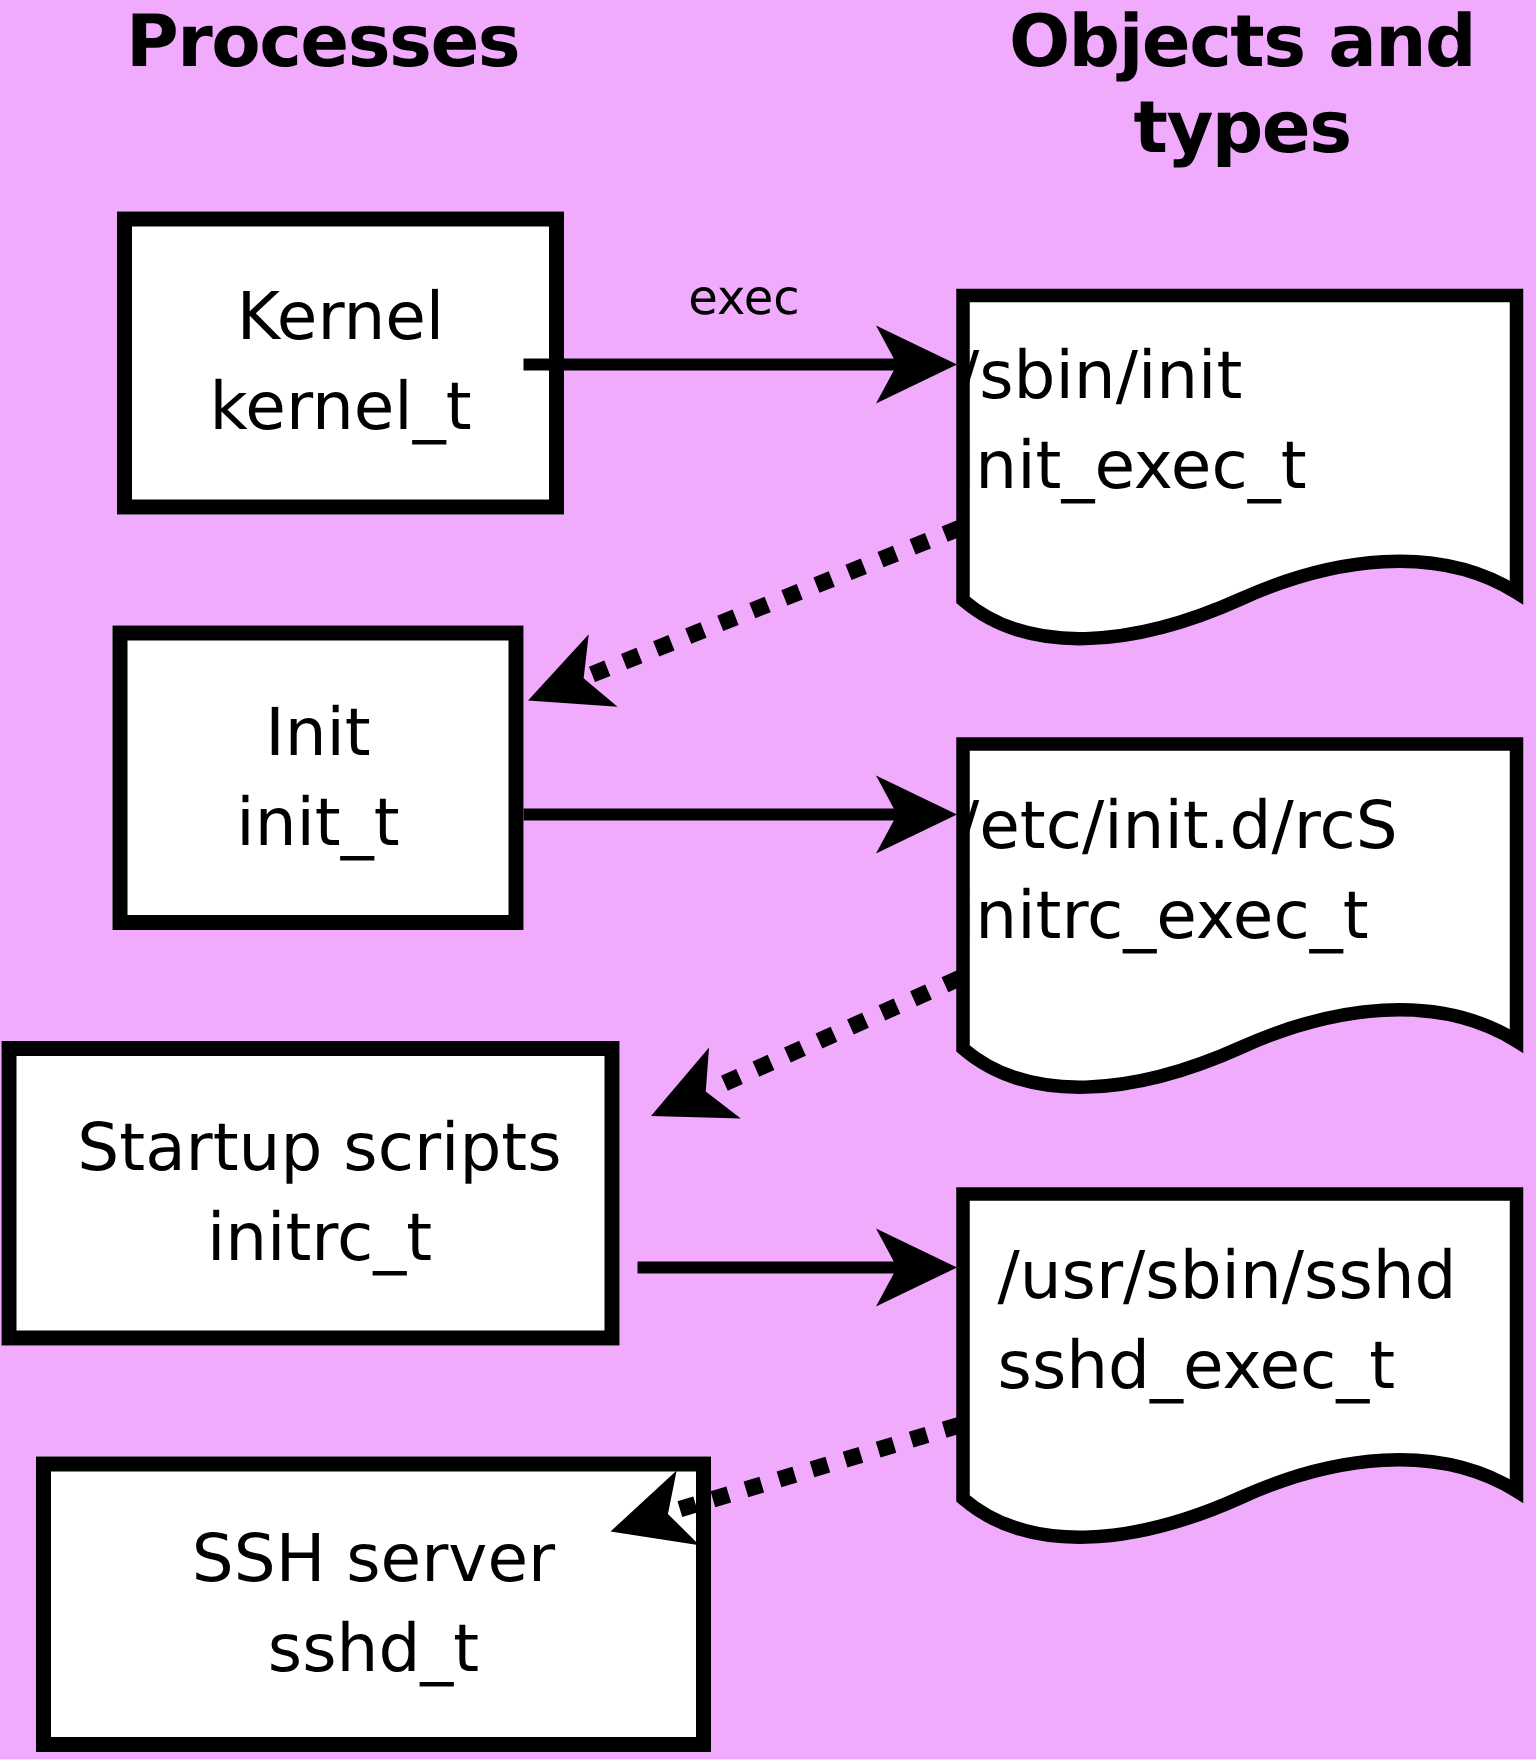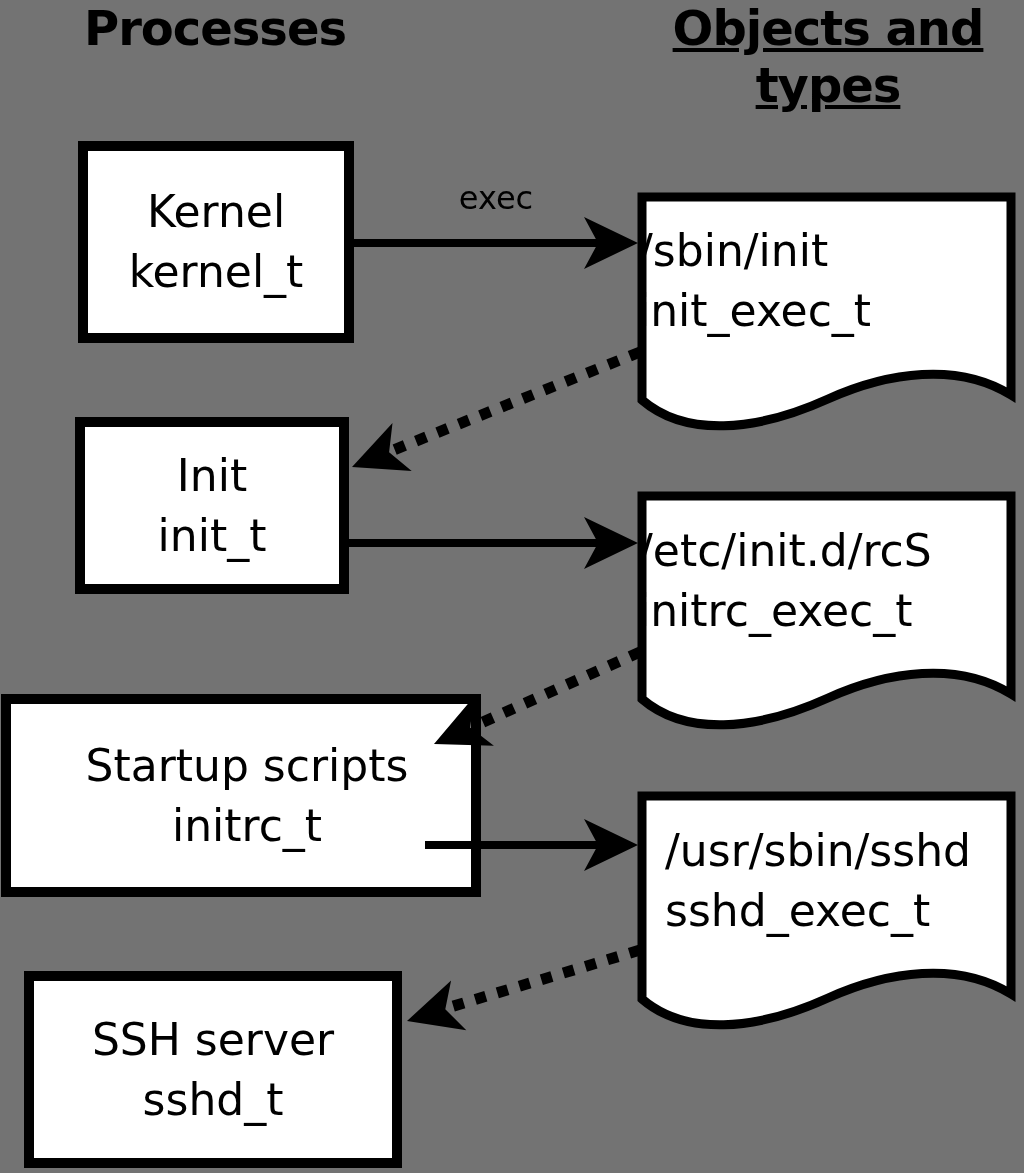--- a/index.html
+++ b/index.html
@@ -4,54 +4,54 @@
 <style>
   html, body {
     margin: 0;
     padding: 0;
     background: #ffffff;
   }
   .canvas {
     position: relative;
     width: 1024px;
     height: 1173px;
-    background: #737373;
+    background: #f0abfc;
     overflow: hidden;
     font-family: "DejaVu Sans", "Liberation Sans", sans-serif;
     color: #000000;
   }
   .hdr {
     position: absolute;
     top: 0;
     text-align: center;
     font-size: 48px;
     font-weight: bold;
     letter-spacing: -1px;
     line-height: 57px;
     white-space: nowrap;
   }
   .hdr-left  { left: 215px; transform: translateX(-50%); }
-  .hdr-right { left: 828px; transform: translateX(-50%); text-decoration: underline; }
+  .hdr-right { left: 828px; transform: translateX(-50%); }
   .pbox {
     position: absolute;
     box-sizing: border-box;
     border: 10px solid #000000;
     background: #ffffff;
     display: flex;
     flex-direction: column;
     align-items: center;
     justify-content: center;
     font-size: 44px;
     line-height: 60px;
     text-align: center;
   }
-  .pbox-1 { left: 78px;  top: 141px; width: 276px; height: 202px; }
-  .pbox-2 { left: 75px;  top: 417px; width: 274px; height: 177px; }
-  .pbox-3 { left: 1px;   top: 694px; width: 480px; height: 203px; padding-left: 12px; }
-  .pbox-4 { left: 24px;  top: 971px; width: 378px; height: 197px; text-align: right; }
+  .pbox-1 { left: 78px;  top: 141px; width: 298px; height: 202px; }
+  .pbox-2 { left: 75px;  top: 417px; width: 274px; height: 203px; }
+  .pbox-3 { left: 1px;   top: 694px; width: 412px; height: 203px; padding-left: 12px; }
+  .pbox-4 { left: 24px;  top: 971px; width: 450px; height: 197px; text-align: right; }
   .svg-layer {
     position: absolute;
     left: 0;
     top: 0;
     width: 1024px;
     height: 1173px;
   }
   .doclabel {
     position: absolute;
     left: 638px;

